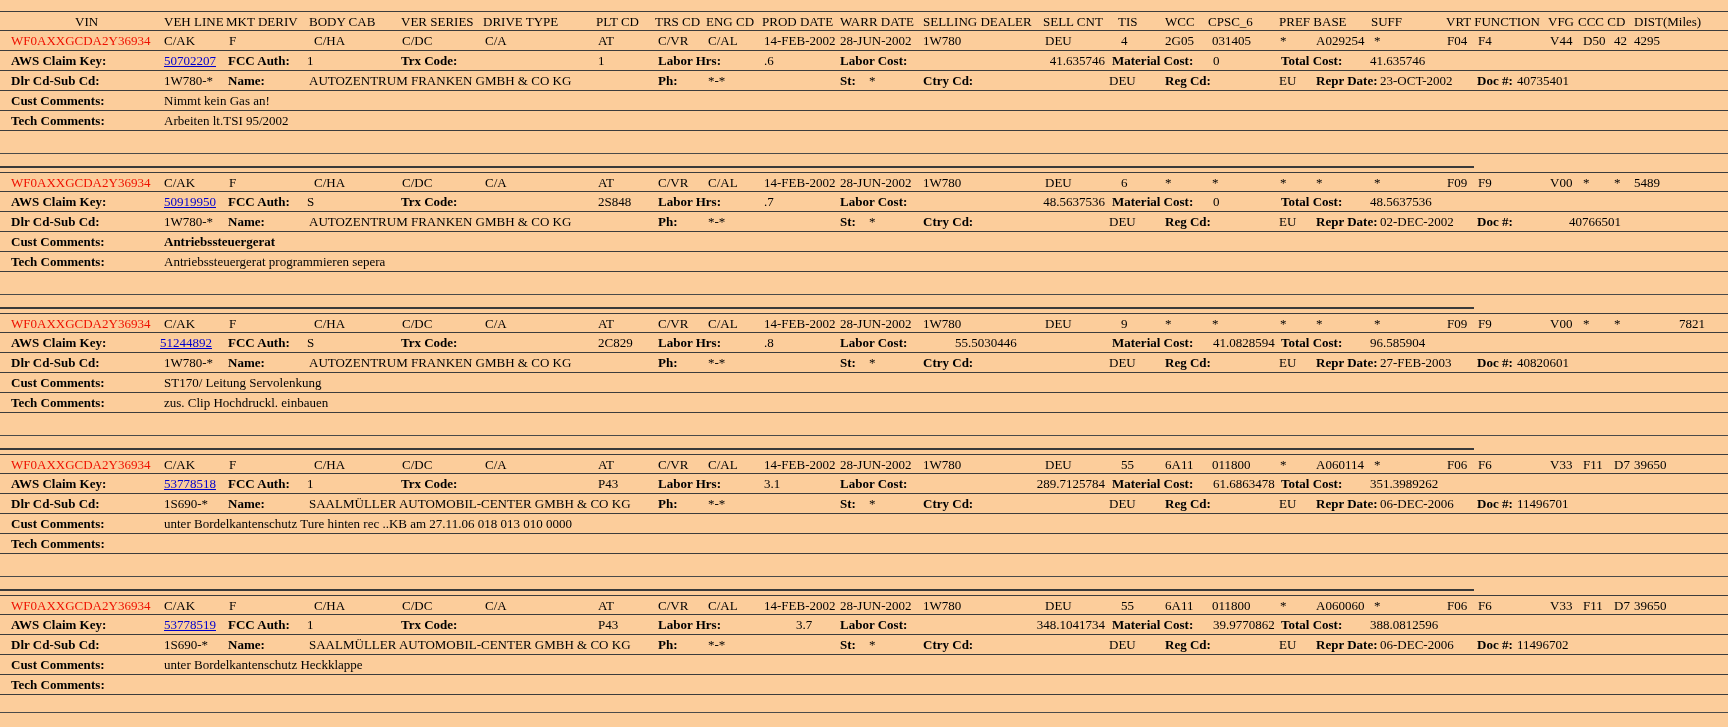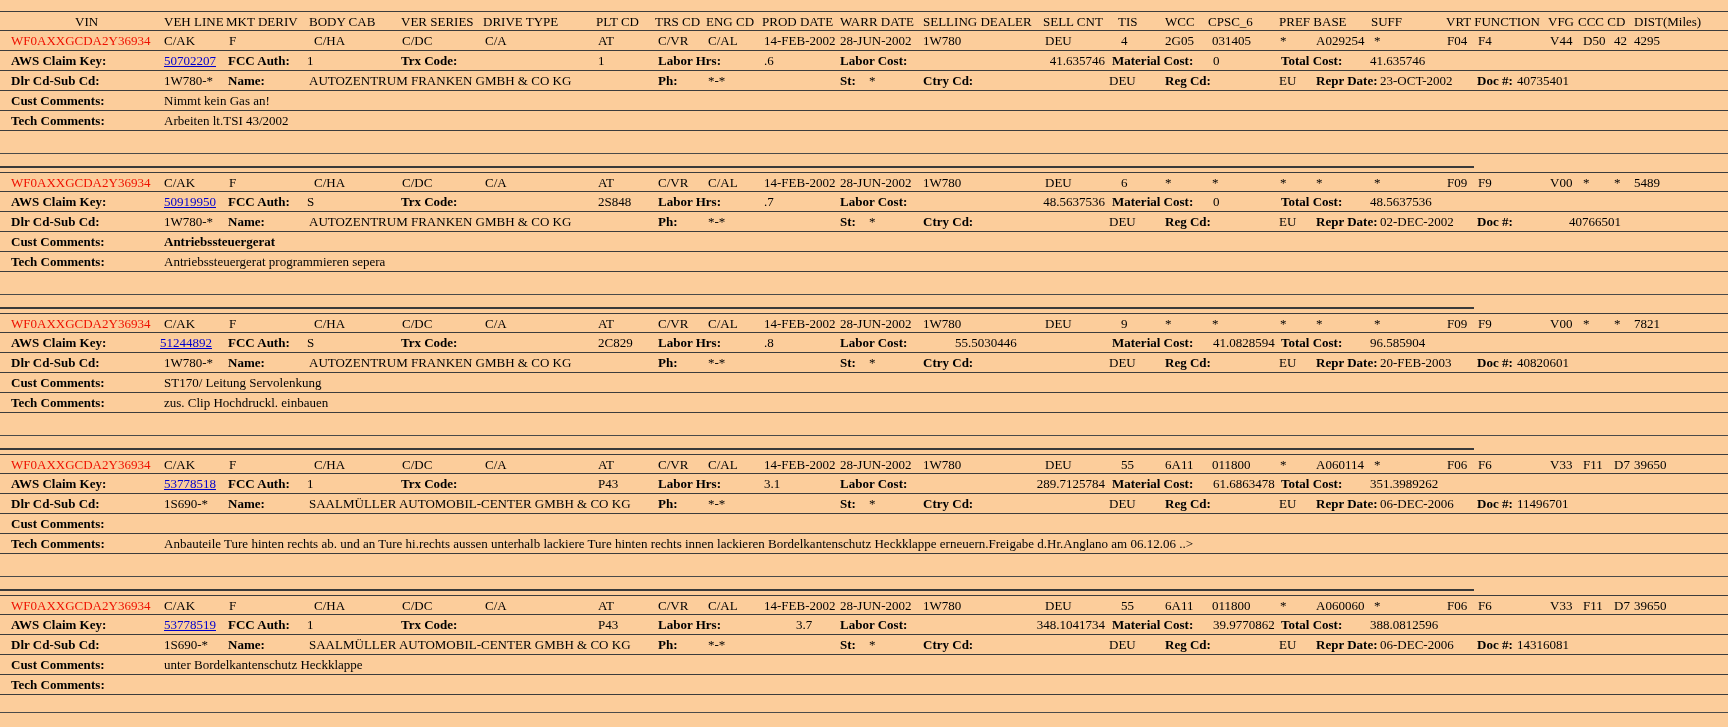--- a/index.html
+++ b/index.html
@@ -104,21 +104,21 @@
       <span class="cell" style="left: 1380px;">23-OCT-2002</span>
       <span class="cell lbl" style="left: 1477px;">Doc #:</span>
       <span class="cell" style="left: 1517px;">40735401</span>
     </div>
     <div class="row" style="top: 91px;">
       <span class="cell lbl" style="left: 11px;">Cust Comments:</span>
       <span class="cell" style="left: 164px;">Nimmt kein Gas an!</span>
     </div>
     <div class="row" style="top: 111px;">
       <span class="cell lbl" style="left: 11px;">Tech Comments:</span>
-      <span class="cell" style="left: 164px;">Arbeiten lt.TSI 43/2002</span>
+      <span class="cell" style="left: 164px;">Arbeiten lt.TSI 95/2002</span>
     </div>
     <div class="row topline" style="top: 172px;">
       <span class="cell vin" style="left: 11px;">WF0AXXGCDA2Y36934</span>
       <span class="cell" style="left: 164px;">C/AK</span>
       <span class="cell" style="left: 229px;">F</span>
       <span class="cell" style="left: 314px;">C/HA</span>
       <span class="cell" style="left: 402px;">C/DC</span>
       <span class="cell" style="left: 485px;">C/A</span>
       <span class="cell" style="left: 598px;">AT</span>
       <span class="cell" style="left: 658px;">C/VR</span>
@@ -200,21 +200,21 @@
       <span class="cell" style="left: 1165px;">*</span>
       <span class="cell" style="left: 1212px;">*</span>
       <span class="cell" style="left: 1280px;">*</span>
       <span class="cell" style="left: 1316px;">*</span>
       <span class="cell" style="left: 1374px;">*</span>
       <span class="cell" style="left: 1447px;">F09</span>
       <span class="cell" style="left: 1478px;">F9</span>
       <span class="cell" style="left: 1550px;">V00</span>
       <span class="cell" style="left: 1583px;">*</span>
       <span class="cell" style="left: 1614px;">*</span>
-      <span class="cell" style="left: 1634px;">7821</span>
+      <span class="cell" style="left: 1679px;">7821</span>
     </div>
     <div class="row" style="top: 333px;">
       <span class="cell lbl" style="left: 11px;">AWS Claim Key:</span>
       <span class="cell link" style="left: 160px;">51244892</span>
       <span class="cell lbl" style="left: 228px;">FCC Auth:</span>
       <span class="cell" style="left: 307px;">S</span>
       <span class="cell lbl" style="left: 401px;">Trx Code:</span>
       <span class="cell" style="left: 598px;">2C829</span>
       <span class="cell lbl" style="left: 658px;">Labor Hrs:</span>
       <span class="cell" style="left: 764px;">.8</span>
@@ -232,21 +232,21 @@
       <span class="cell" style="left: 309px;">AUTOZENTRUM FRANKEN GMBH &amp; CO KG</span>
       <span class="cell lbl" style="left: 658px;">Ph:</span>
       <span class="cell" style="left: 708px;">*-*</span>
       <span class="cell lbl" style="left: 840px;">St:</span>
       <span class="cell" style="left: 869px;">*</span>
       <span class="cell lbl" style="left: 923px;">Ctry Cd:</span>
       <span class="cell" style="left: 1109px;">DEU</span>
       <span class="cell lbl" style="left: 1165px;">Reg Cd:</span>
       <span class="cell" style="left: 1279px;">EU</span>
       <span class="cell lbl" style="left: 1316px;">Repr Date:</span>
-      <span class="cell" style="left: 1380px;">20-FEB-2003</span>
+      <span class="cell" style="left: 1380px;">27-FEB-2003</span>
       <span class="cell lbl" style="left: 1477px;">Doc #:</span>
       <span class="cell" style="left: 1517px;">40820601</span>
     </div>
     <div class="row" style="top: 373px;">
       <span class="cell lbl" style="left: 11px;">Cust Comments:</span>
       <span class="cell" style="left: 164px;">ST170/ Leitung Servolenkung</span>
     </div>
     <div class="row" style="top: 393px;">
       <span class="cell lbl" style="left: 11px;">Tech Comments:</span>
       <span class="cell" style="left: 164px;">zus. Clip Hochdruckl. einbauen</span>
@@ -307,24 +307,24 @@
       <span class="cell" style="left: 1109px;">DEU</span>
       <span class="cell lbl" style="left: 1165px;">Reg Cd:</span>
       <span class="cell" style="left: 1279px;">EU</span>
       <span class="cell lbl" style="left: 1316px;">Repr Date:</span>
       <span class="cell" style="left: 1380px;">06-DEC-2006</span>
       <span class="cell lbl" style="left: 1477px;">Doc #:</span>
       <span class="cell" style="left: 1517px;">11496701</span>
     </div>
     <div class="row" style="top: 514px;">
       <span class="cell lbl" style="left: 11px;">Cust Comments:</span>
+      <span class="cell" style="left: 164px;">unter Bordelkantenschutz Ture hinten rec ..KB am 27.11.06 018 013 010 0000</span>
     </div>
     <div class="row" style="top: 534px;">
       <span class="cell lbl" style="left: 11px;">Tech Comments:</span>
-      <span class="cell" style="left: 164px;">Anbauteile Ture hinten rechts ab. und an Ture hi.rechts aussen unterhalb lackiere Ture hinten rechts innen lackieren Bordelkantenschutz Heckklappe erneuern.Freigabe d.Hr.Anglano am 06.12.06 ..&gt;</span>
     </div>
     <div class="row topline" style="top: 595px;">
       <span class="cell vin" style="left: 11px;">WF0AXXGCDA2Y36934</span>
       <span class="cell" style="left: 164px;">C/AK</span>
       <span class="cell" style="left: 229px;">F</span>
       <span class="cell" style="left: 314px;">C/HA</span>
       <span class="cell" style="left: 402px;">C/DC</span>
       <span class="cell" style="left: 485px;">C/A</span>
       <span class="cell" style="left: 598px;">AT</span>
       <span class="cell" style="left: 658px;">C/VR</span>
@@ -371,21 +371,21 @@
       <span class="cell" style="left: 708px;">*-*</span>
       <span class="cell lbl" style="left: 840px;">St:</span>
       <span class="cell" style="left: 869px;">*</span>
       <span class="cell lbl" style="left: 923px;">Ctry Cd:</span>
       <span class="cell" style="left: 1109px;">DEU</span>
       <span class="cell lbl" style="left: 1165px;">Reg Cd:</span>
       <span class="cell" style="left: 1279px;">EU</span>
       <span class="cell lbl" style="left: 1316px;">Repr Date:</span>
       <span class="cell" style="left: 1380px;">06-DEC-2006</span>
       <span class="cell lbl" style="left: 1477px;">Doc #:</span>
-      <span class="cell" style="left: 1517px;">14316081</span>
+      <span class="cell" style="left: 1517px;">11496702</span>
     </div>
     <div class="row" style="top: 655px;">
       <span class="cell lbl" style="left: 11px;">Cust Comments:</span>
       <span class="cell" style="left: 164px;">unter Bordelkantenschutz Heckklappe</span>
     </div>
     <div class="row" style="top: 675px;">
       <span class="cell lbl" style="left: 11px;">Tech Comments:</span>
     </div>
     <div class="sep" style="top: 153px;"></div>
     <div class="sep" style="top: 294px;"></div>

